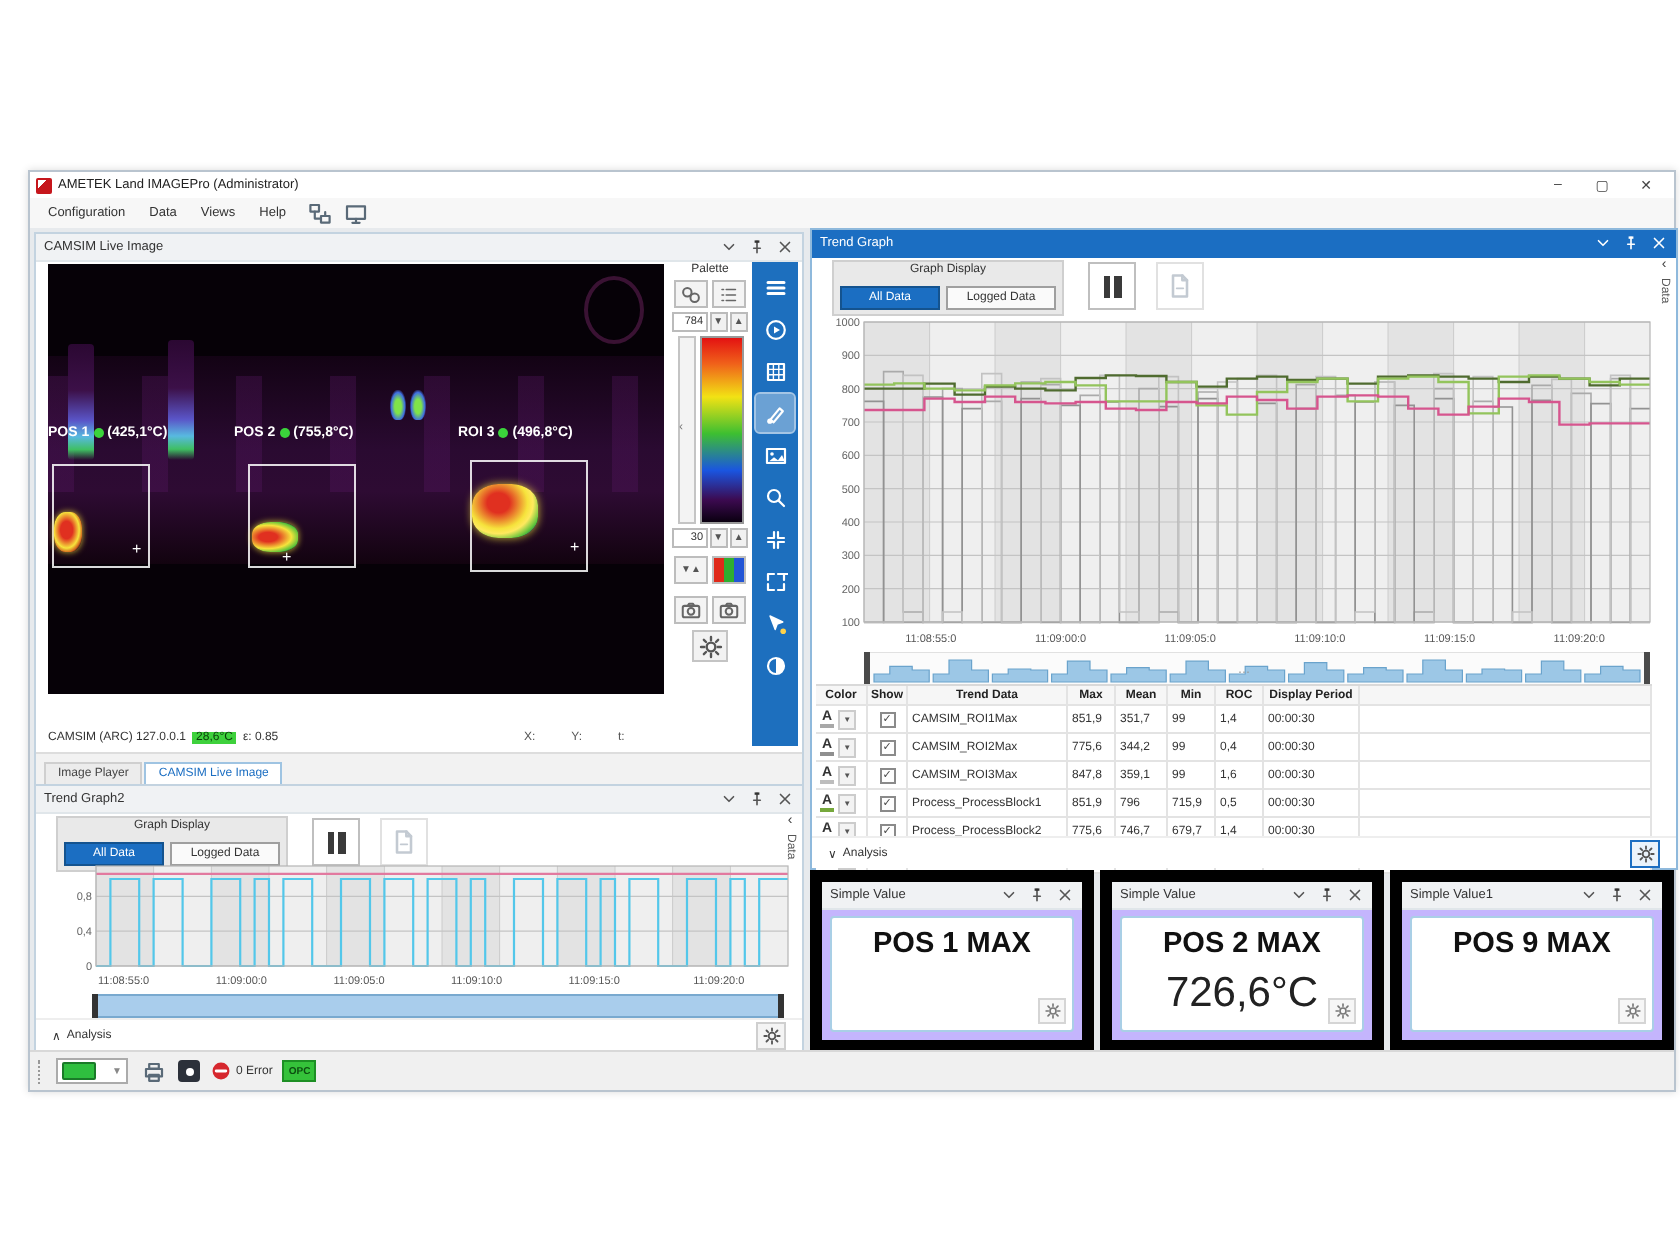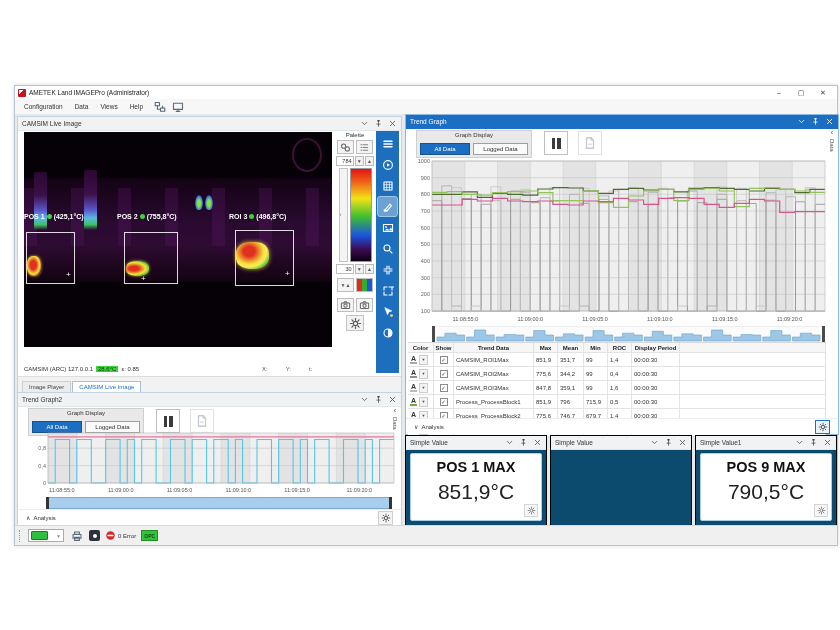--- a/index.html
+++ b/index.html
@@ -93,21 +93,21 @@
   .trow{display:grid;grid-template-columns:26px 20px 80px 24px 26px 24px 24px 48px 1fr;align-items:stretch;border-bottom:1px solid #e3e3e3;background:#fff;}
   .trow.head{background:#f6f6f6;font-weight:bold;color:#222;}
   .tcell{padding:1.5px 2px;border-right:1px solid #e3e3e3;overflow:hidden;white-space:nowrap;display:flex;align-items:center;}
   .trow.head .tcell{justify-content:center;}
   .acolor{font-weight:bold;font-size:7px;line-height:7px;border-bottom:2px solid #888;padding:0 1px;}
   .addl{margin-left:2px;width:7px;height:8px;border:1px solid #ccc;background:#f3f3f3;font-size:4px;color:#555;display:flex;align-items:center;justify-content:center;}
   .chk{width:6px;height:6px;border:1px solid #8a8a8a;background:#fdfdfd;font-size:5.5px;line-height:6px;color:#444;display:flex;align-items:center;justify-content:center;margin:0 auto;}
   .splitter-dots{position:absolute;left:0;right:0;top:219px;text-align:center;font-size:6px;color:#999;line-height:6px;}
   
   #simple-row{position:absolute;left:390px;top:321px;width:432px;height:91px;display:flex;gap:3px;}
-  .sv-panel{position:relative;flex:1;background:#0c4a6e;border:1px solid #000000;}
+  .sv-panel{position:relative;flex:1;background:#c4b5fd;border:6px solid #000000;}
   .sv-card{position:absolute;left:4px;right:4px;top:17px;bottom:4px;border:1px solid #a9cfe6;border-radius:2px;background:#fff;}
   .sv-label{text-align:center;font-size:14.5px;font-weight:bold;color:#111;margin-top:5px;font-family:"Liberation Sans",sans-serif;}
   .sv-value{text-align:center;font-size:21px;color:#222;margin-top:5px;}
   .sv-gear{position:absolute;right:3px;bottom:3px;width:12px;height:11px;border:1px solid #d5d5d5;background:#f6f6f6;display:flex;align-items:center;justify-content:center;}
   
   .statusbar{position:absolute;left:0;right:0;bottom:0;height:19px;background:#f0f0f0;border-top:1px solid #d8d8d8;display:flex;align-items:center;gap:5px;padding:0 4px;}
   .drag-dots{width:3px;height:12px;border-left:1px dotted #999;}
   .status-combo{width:36px;height:13px;border:1px solid #ababab;background:#fff;display:flex;align-items:center;gap:2px;padding:0 2px;box-sizing:border-box;}
   .cam-pill{width:15px;height:7px;background:#2fbf3f;border:1px solid #1a7a28;border-radius:1px;}
   .combo-arrow{margin-left:auto;font-size:5px;color:#888;}
@@ -714,21 +714,20 @@
                 </span>
               <span class="hdr-ic">
                   <svg width="9" height="9" viewBox="0 0 12 12" fill="none" stroke="#555555" stroke-width="1.1" stroke-linecap="round" stroke-linejoin="round">
                     <path d="M3 3l6 6M9 3L3 9"></path>
                   </svg>
                 </span>
             </span>
           </div>
           <div class="sv-card">
             <div class="sv-label">POS 1 MAX</div>
-            <div class="sv-value">851,9°C</div>
             <div class="sv-gear">
                 <svg width="9" height="9" viewBox="0 0 12 12" fill="none" stroke="#777" stroke-width="1.1" stroke-linecap="round" stroke-linejoin="round">
                   <circle cx="6" cy="6" r="2"></circle>
                   <path d="M6 1.4v1.5M6 9.1v1.5M1.4 6h1.5M9.1 6h1.5M2.7 2.7l1 1M8.3 8.3l1 1M9.3 2.7l-1 1M3.7 8.3l-1 1"></path>
                 </svg>
               </div>
           </div>
         </div>
         <div class="sv-panel">
           <div class="panel-hdr">
@@ -745,20 +744,30 @@
                     <rect x="4.4" y="1.6" width="3.2" height="1.6" fill="currentColor" stroke="none"></rect>
                   </svg>
                 </span>
               <span class="hdr-ic">
                   <svg width="9" height="9" viewBox="0 0 12 12" fill="none" stroke="#555555" stroke-width="1.1" stroke-linecap="round" stroke-linejoin="round">
                     <path d="M3 3l6 6M9 3L3 9"></path>
                   </svg>
                 </span>
             </span>
           </div>
+          <div class="sv-card">
+            <div class="sv-label">POS 2 MAX</div>
+            <div class="sv-value">726,6°C</div>
+            <div class="sv-gear">
+                <svg width="9" height="9" viewBox="0 0 12 12" fill="none" stroke="#777" stroke-width="1.1" stroke-linecap="round" stroke-linejoin="round">
+                  <circle cx="6" cy="6" r="2"></circle>
+                  <path d="M6 1.4v1.5M6 9.1v1.5M1.4 6h1.5M9.1 6h1.5M2.7 2.7l1 1M8.3 8.3l1 1M9.3 2.7l-1 1M3.7 8.3l-1 1"></path>
+                </svg>
+              </div>
+          </div>
         </div>
         <div class="sv-panel">
           <div class="panel-hdr">
             <span>Simple Value1</span>
             <span class="hdr-icons">
               <span class="hdr-ic">
                   <svg width="9" height="9" viewBox="0 0 12 12" fill="none" stroke="#555555" stroke-width="1.1" stroke-linecap="round" stroke-linejoin="round">
                     <path d="M3 4.5l3 3 3-3"></path>
                   </svg>
                 </span>
@@ -770,21 +779,20 @@
                 </span>
               <span class="hdr-ic">
                   <svg width="9" height="9" viewBox="0 0 12 12" fill="none" stroke="#555555" stroke-width="1.1" stroke-linecap="round" stroke-linejoin="round">
                     <path d="M3 3l6 6M9 3L3 9"></path>
                   </svg>
                 </span>
             </span>
           </div>
           <div class="sv-card">
             <div class="sv-label">POS 9 MAX</div>
-            <div class="sv-value">790,5°C</div>
             <div class="sv-gear">
                 <svg width="9" height="9" viewBox="0 0 12 12" fill="none" stroke="#777" stroke-width="1.1" stroke-linecap="round" stroke-linejoin="round">
                   <circle cx="6" cy="6" r="2"></circle>
                   <path d="M6 1.4v1.5M6 9.1v1.5M1.4 6h1.5M9.1 6h1.5M2.7 2.7l1 1M8.3 8.3l1 1M9.3 2.7l-1 1M3.7 8.3l-1 1"></path>
                 </svg>
               </div>
           </div>
         </div>
       </div>
     </div>

